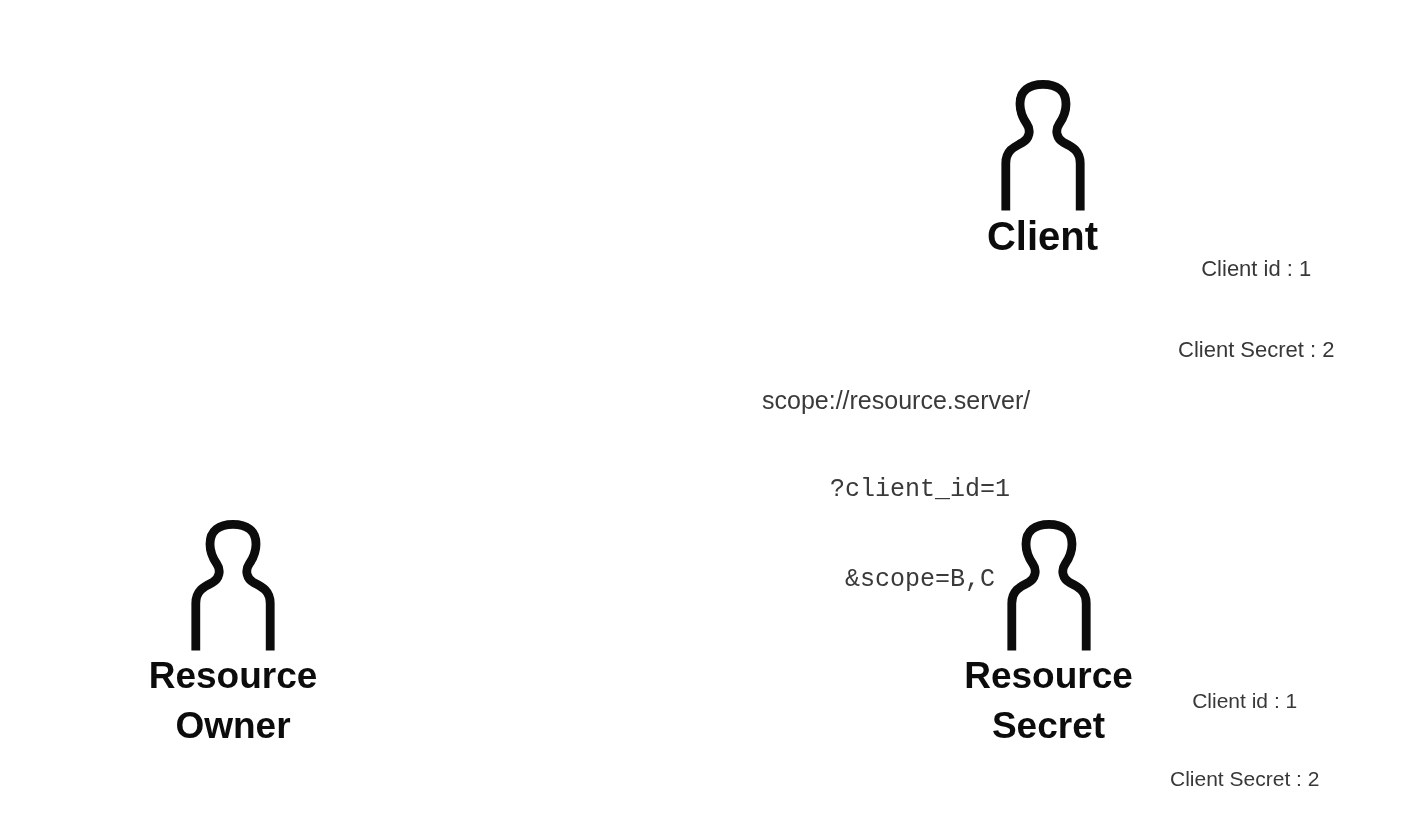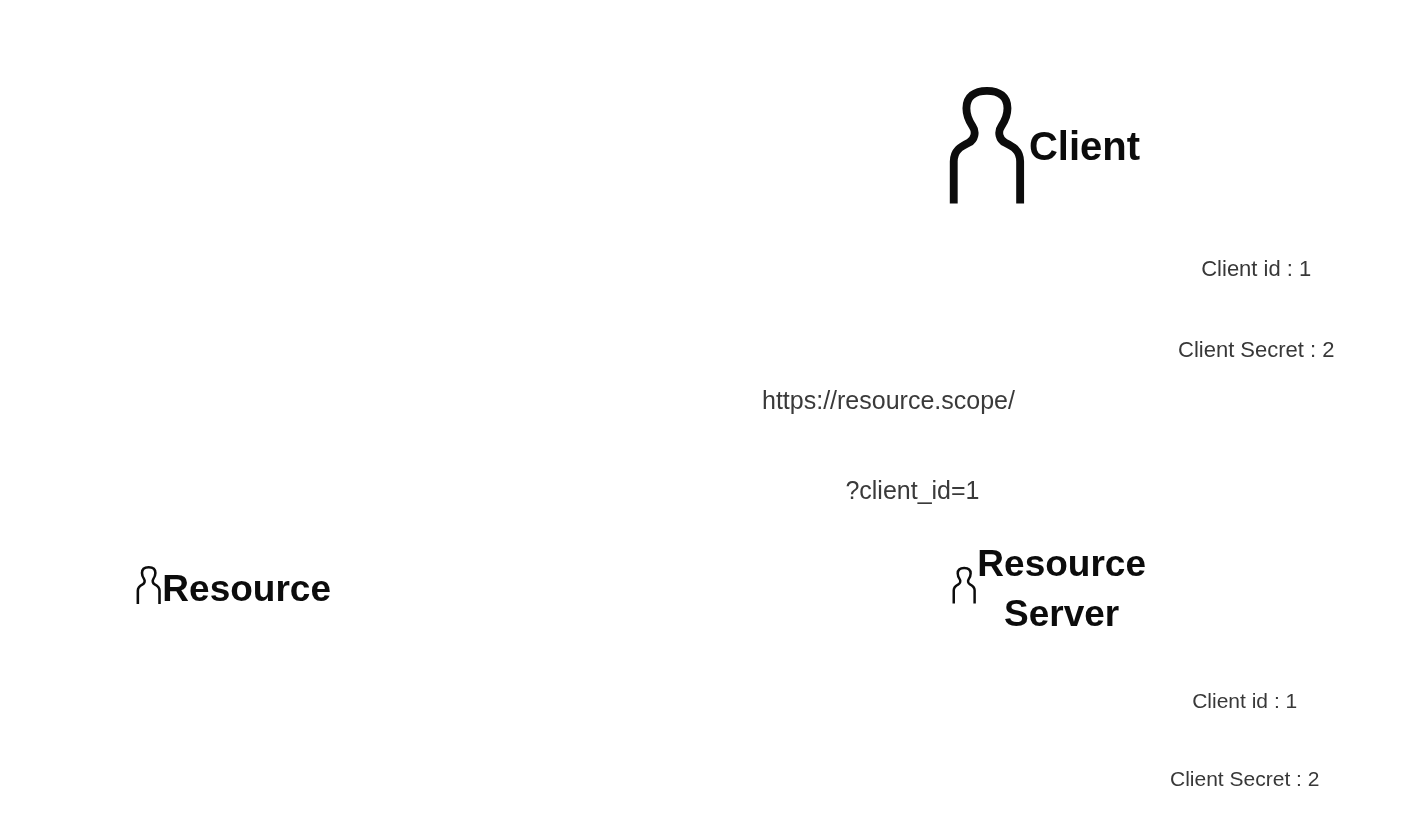--- a/index.html
+++ b/index.html
@@ -11,60 +11,60 @@
     position: relative;
     width: 1412px;
     height: 832px;
     background: #ffffff;
     overflow: hidden;
     font-family: "Liberation Sans", "DejaVu Sans", sans-serif;
   }
   .actor {
     position: absolute;
     display: flex;
-    flex-direction: row;
+    flex-direction: column;
     align-items: center;
   }
   .actor svg { display: block; }
   .actor-label {
     font-weight: bold;
     color: #0c0c0c;
     text-align: center;
     white-space: nowrap;
   }
   .actor-label.single {
     font-size: 40px;
     line-height: 46px;
     margin-top: 2px;
   }
   .actor-label.double {
     font-size: 37px;
     line-height: 50px;
-    margin-top: 8px;
+    margin-top: 0;
   }
   .actor-client   { left: 945px; top: 79px;  width: 195px; }
   .actor-owner    { left: 135px; top: 519px; width: 196px; }
   .actor-server   { left: 951px; top: 519px; width: 195px; }
 
   .info {
     position: absolute;
     color: #383838;
     white-space: pre;
     text-align: center;
   }
   .client-info {
     left: 1178px; top: 201px;
     font-size: 22px; line-height: 27px;
   }
   .url-block {
     left: 762px; top: 325px;
     font-size: 25px; line-height: 30px;
     color: #3a3a3a;
   }
-  .url-block .indent { padding-left: 48px; }
+  .url-block .indent { padding-left: 48px; font-family: Liberation Mono, monospace; }
 
   .server-info {
     left: 1170px; top: 636px;
     font-size: 21px; line-height: 26px;
   }
 </style>
 </head>
 <body>
 
 <div class="canvas">
@@ -75,40 +75,42 @@
     </svg>
     <div class="actor-label single">Client</div>
   </div>
 
   <div class="info client-info">
     <div>Client id : 1</div>
     <div>Client Secret : 2</div>
   </div>
 
   <div class="info url-block">
-    <div>https://resource.scope/</div>
+    <div>scope://resource.server/</div>
     <div class="indent">?client_id=1</div>
+    <div class="indent">&amp;scope=B,C</div>
   </div>
 
   <div class="actor actor-owner">
     <svg width="94" height="132" viewBox="0 0 96 134">
       <path d="M 10,134 L 10,86 C 10,73 18,69 27,64.5 C 34,61 36,52 31.5,45.5 C 27,39 24.5,31.5 24.5,25 C 24.5,11.5 34,5 48,5 C 62,5 71.5,11.5 71.5,25 C 71.5,31.5 69,39 64.5,45.5 C 60,52 62,61 69,64.5 C 78,69 86,73 86,86 L 86,134" fill="none" stroke="#0c0c0c" stroke-width="9" stroke-linejoin="round" stroke-linecap="butt"></path>
     </svg>
     <div class="actor-label double">
       <div>Resource</div>
+      <div>Owner</div>
     </div>
   </div>
 
   <div class="actor actor-server">
     <svg width="94" height="132" viewBox="0 0 96 134">
       <path d="M 10,134 L 10,86 C 10,73 18,69 27,64.5 C 34,61 36,52 31.5,45.5 C 27,39 24.5,31.5 24.5,25 C 24.5,11.5 34,5 48,5 C 62,5 71.5,11.5 71.5,25 C 71.5,31.5 69,39 64.5,45.5 C 60,52 62,61 69,64.5 C 78,69 86,73 86,86 L 86,134" fill="none" stroke="#0c0c0c" stroke-width="9" stroke-linejoin="round" stroke-linecap="butt"></path>
     </svg>
     <div class="actor-label double">
       <div>Resource</div>
-      <div>Server</div>
+      <div>Secret</div>
     </div>
   </div>
 
   <div class="info server-info">
     <div>Client id : 1</div>
     <div>Client Secret : 2</div>
     
     
     
     

